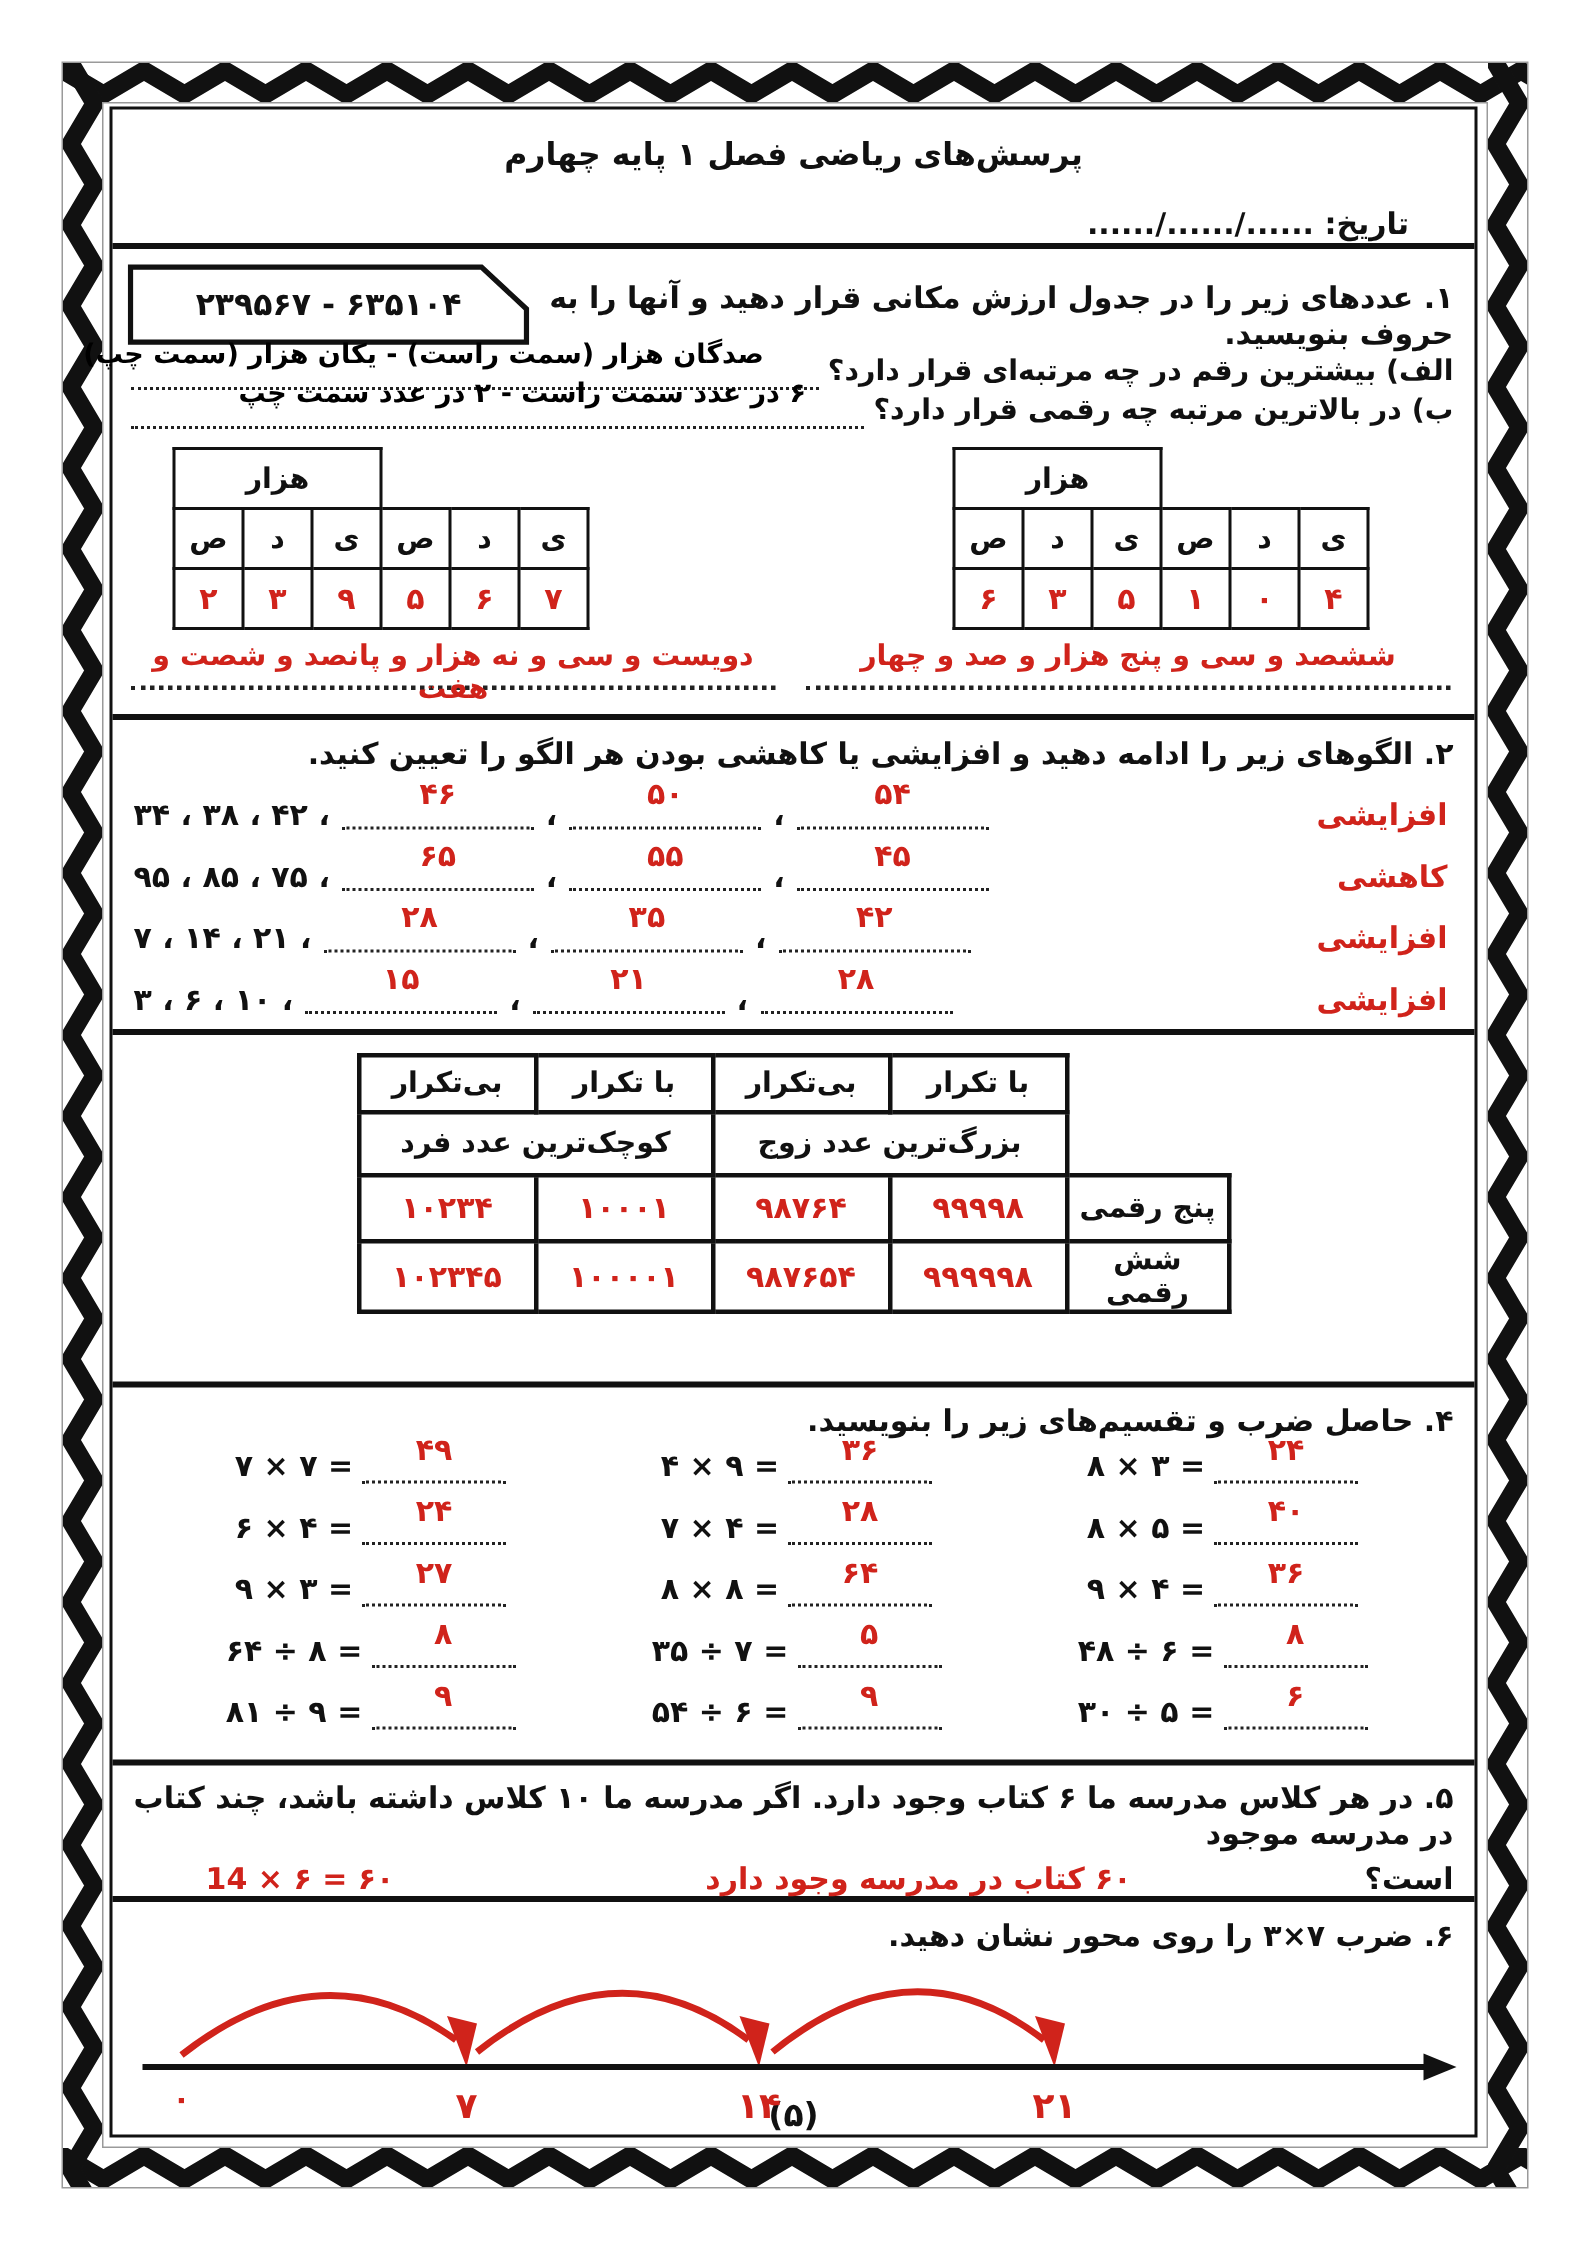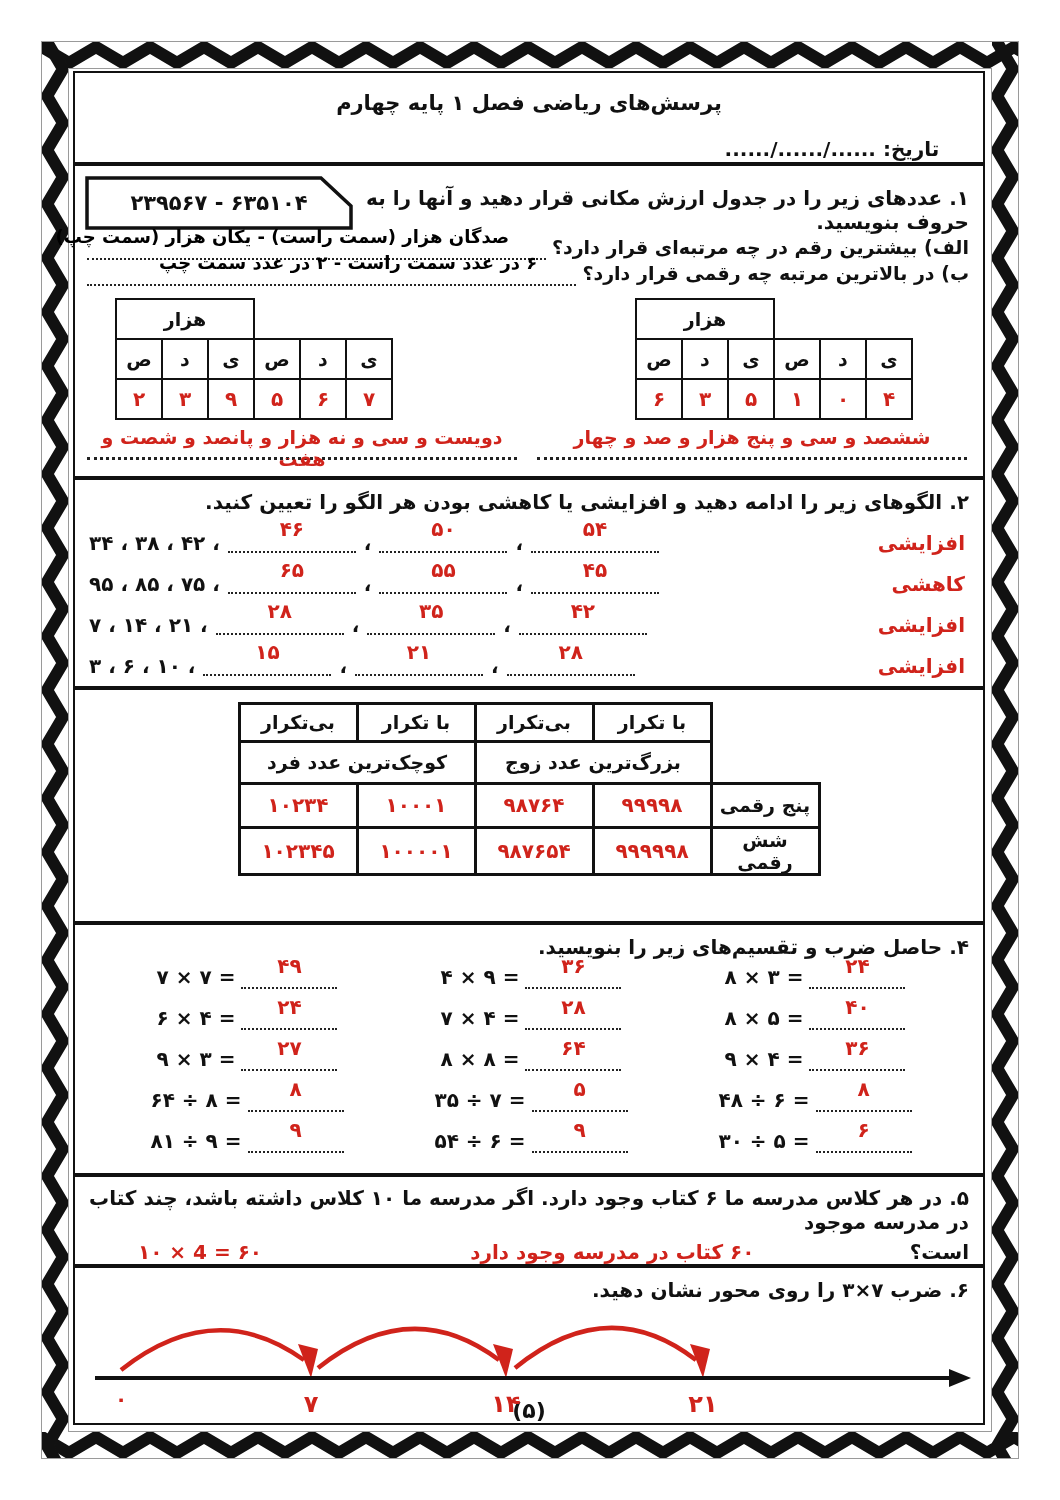--- a/index.html
+++ b/index.html
@@ -436,21 +436,21 @@
             </span>
           </div>
       </div>
     </div>
 
     <div class="section sec-q5">
       <div class="q5-l1">۵. در هر کلاس مدرسه ما ۶ کتاب وجود دارد. اگر مدرسه ما ۱۰ کلاس داشته باشد، چند کتاب در مدرسه موجود</div>
       <div class="q5-l2">
         <span class="q5-tail">است؟</span>
         <span class="q5-ans">۶۰ کتاب در مدرسه وجود دارد</span>
-        <span class="q5-eq ltr">۱۰ × 4 = ۶۰</span>
+        <span class="q5-eq ltr">14 × ۶ = ۶۰</span>
       </div>
     </div>
 
     <div class="section sec-q6">
       <div class="prompt"><span>۶. ضرب </span><span class="ltr">۳×۷</span><span> را روی محور نشان دهید.</span></div>
       <div class="q6-wrap" dir="ltr">
         <svg width="898" height="112" viewBox="0 0 898 112">
 
           <path d="M36,62 Q130,-12 219,52" fill="none" stroke="#d0231b" stroke-width="4.5"></path>
           <polygon points="213,36 233,41 226,70" fill="#d0231b"></polygon>

